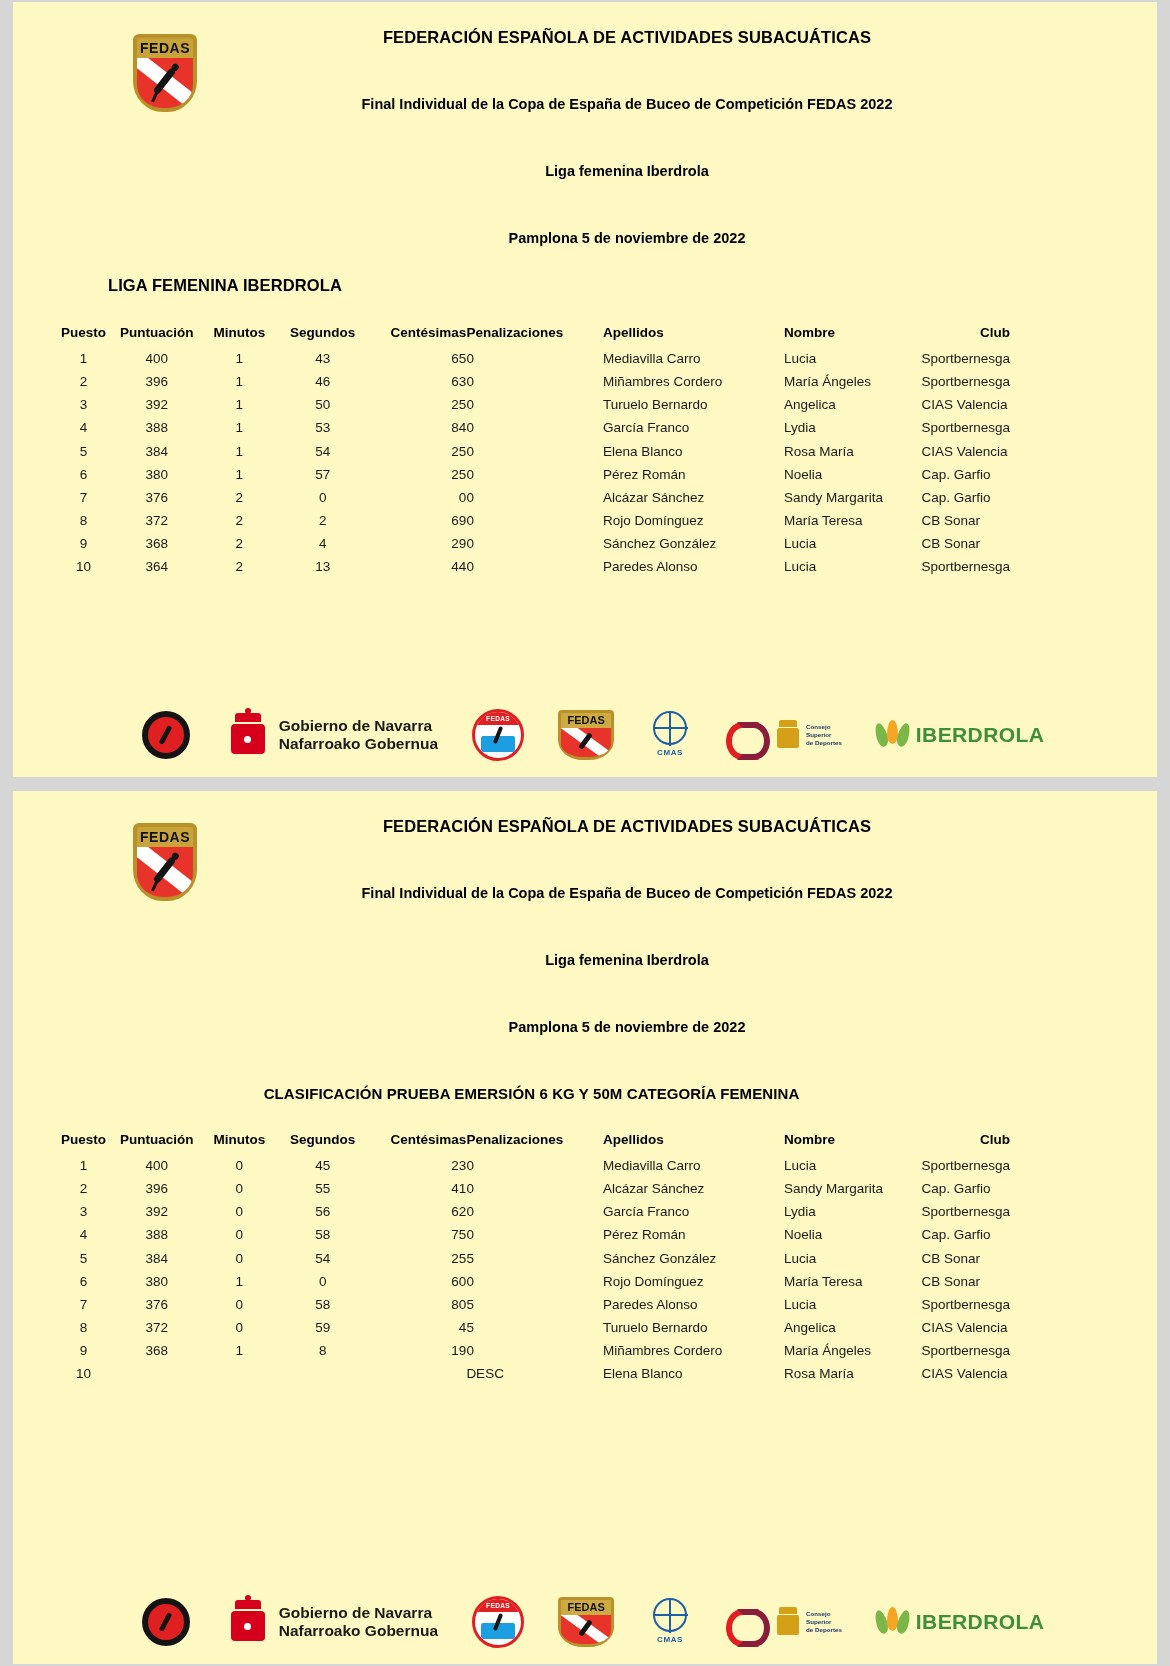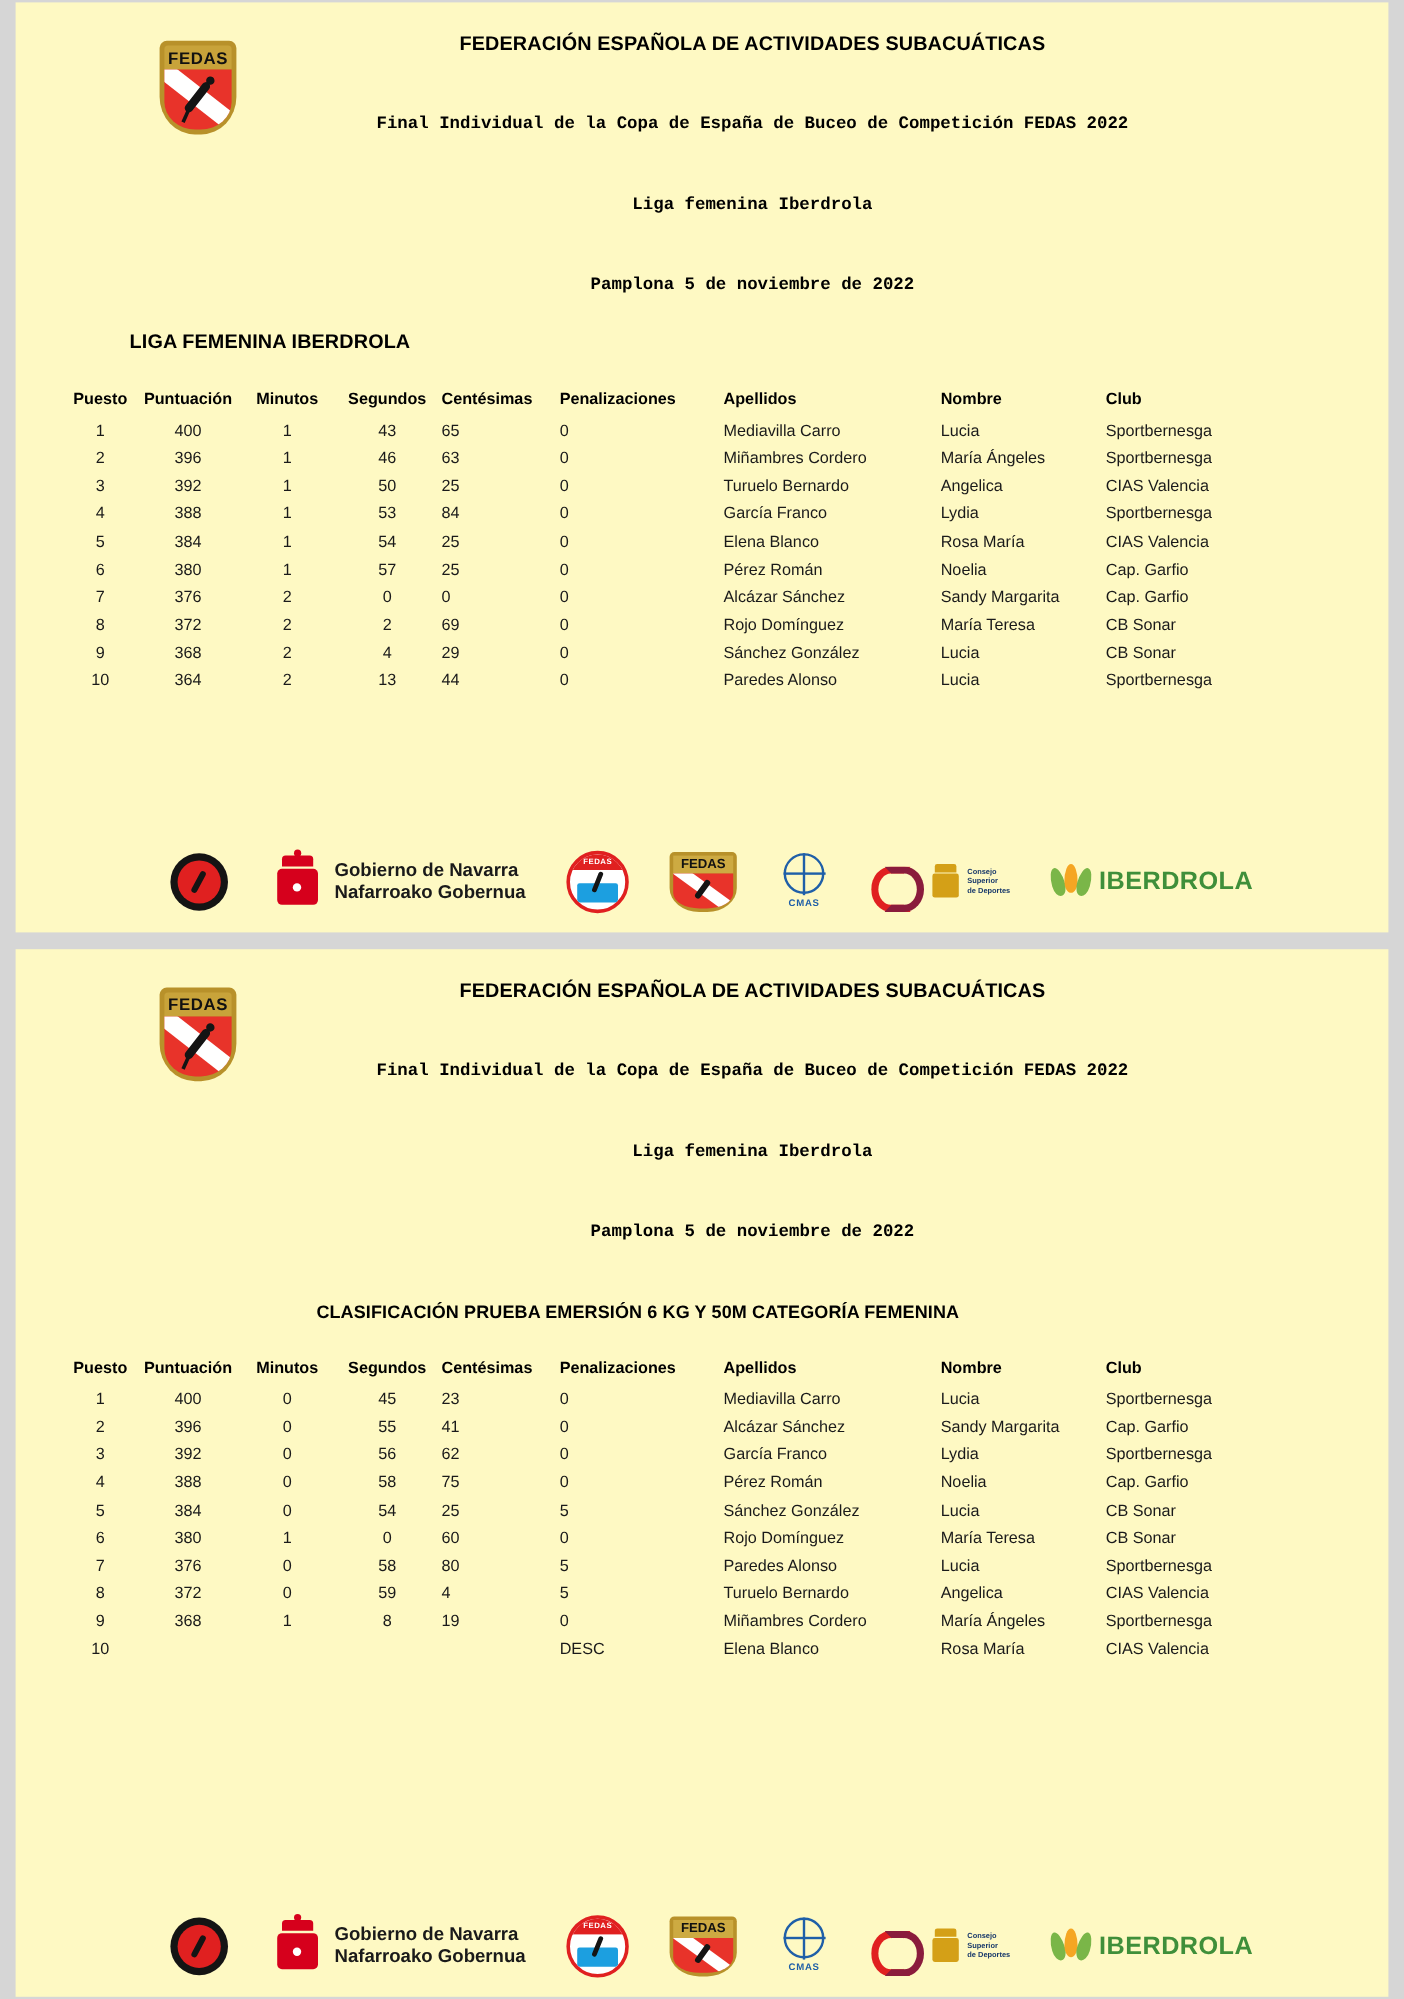--- a/index.html
+++ b/index.html
@@ -113,21 +113,21 @@
   }
   .fed-title{
     font-family:"Liberation Sans", sans-serif;
     font-weight:bold;
     font-size:16.5px;
     color:#000;
     letter-spacing:0.1px;
     margin-bottom:5px;
   }
   .fed-sub{
-    font-family:Liberation Mono, monospace;
+    font-family:Liberation Sans, sans-serif;
     font-weight:bold;
     font-size:14.5px;
     color:#000;
     line-height:1.38;
     margin-top:47px;
   }
 
   
   .doc-head{
     padding-left:95px;
@@ -180,26 +180,26 @@
   }
   table.results td{
     padding:2px 0;
     white-space:nowrap;
     line-height:1.42;
   }
   .c-puesto{width:58px;text-align:center;}
   .c-punt{width:90px;text-align:center;}
   .c-min{width:78px;text-align:center;}
   .c-seg{width:92px;text-align:center;}
-  .c-cent{width:100px;text-align:left;}
+  .c-cent{width:100px;text-align:right;}
   .c-pen{width:120px;text-align:left;}
   .c-ape{width:185px;text-align:left;padding-left:18px !important;}
   .c-nom{width:140px;text-align:left;}
   .c-club{width:auto;text-align:left;}
-  th.c-club{text-align:left;padding-right:18px;}
+  th.c-club{text-align:right;padding-right:18px;}
 
   
   .sponsors{
     position:absolute;
     left:16px;right:0;
     display:flex;
     align-items:center;
     justify-content:center;
     gap:34px;
     height:60px;

